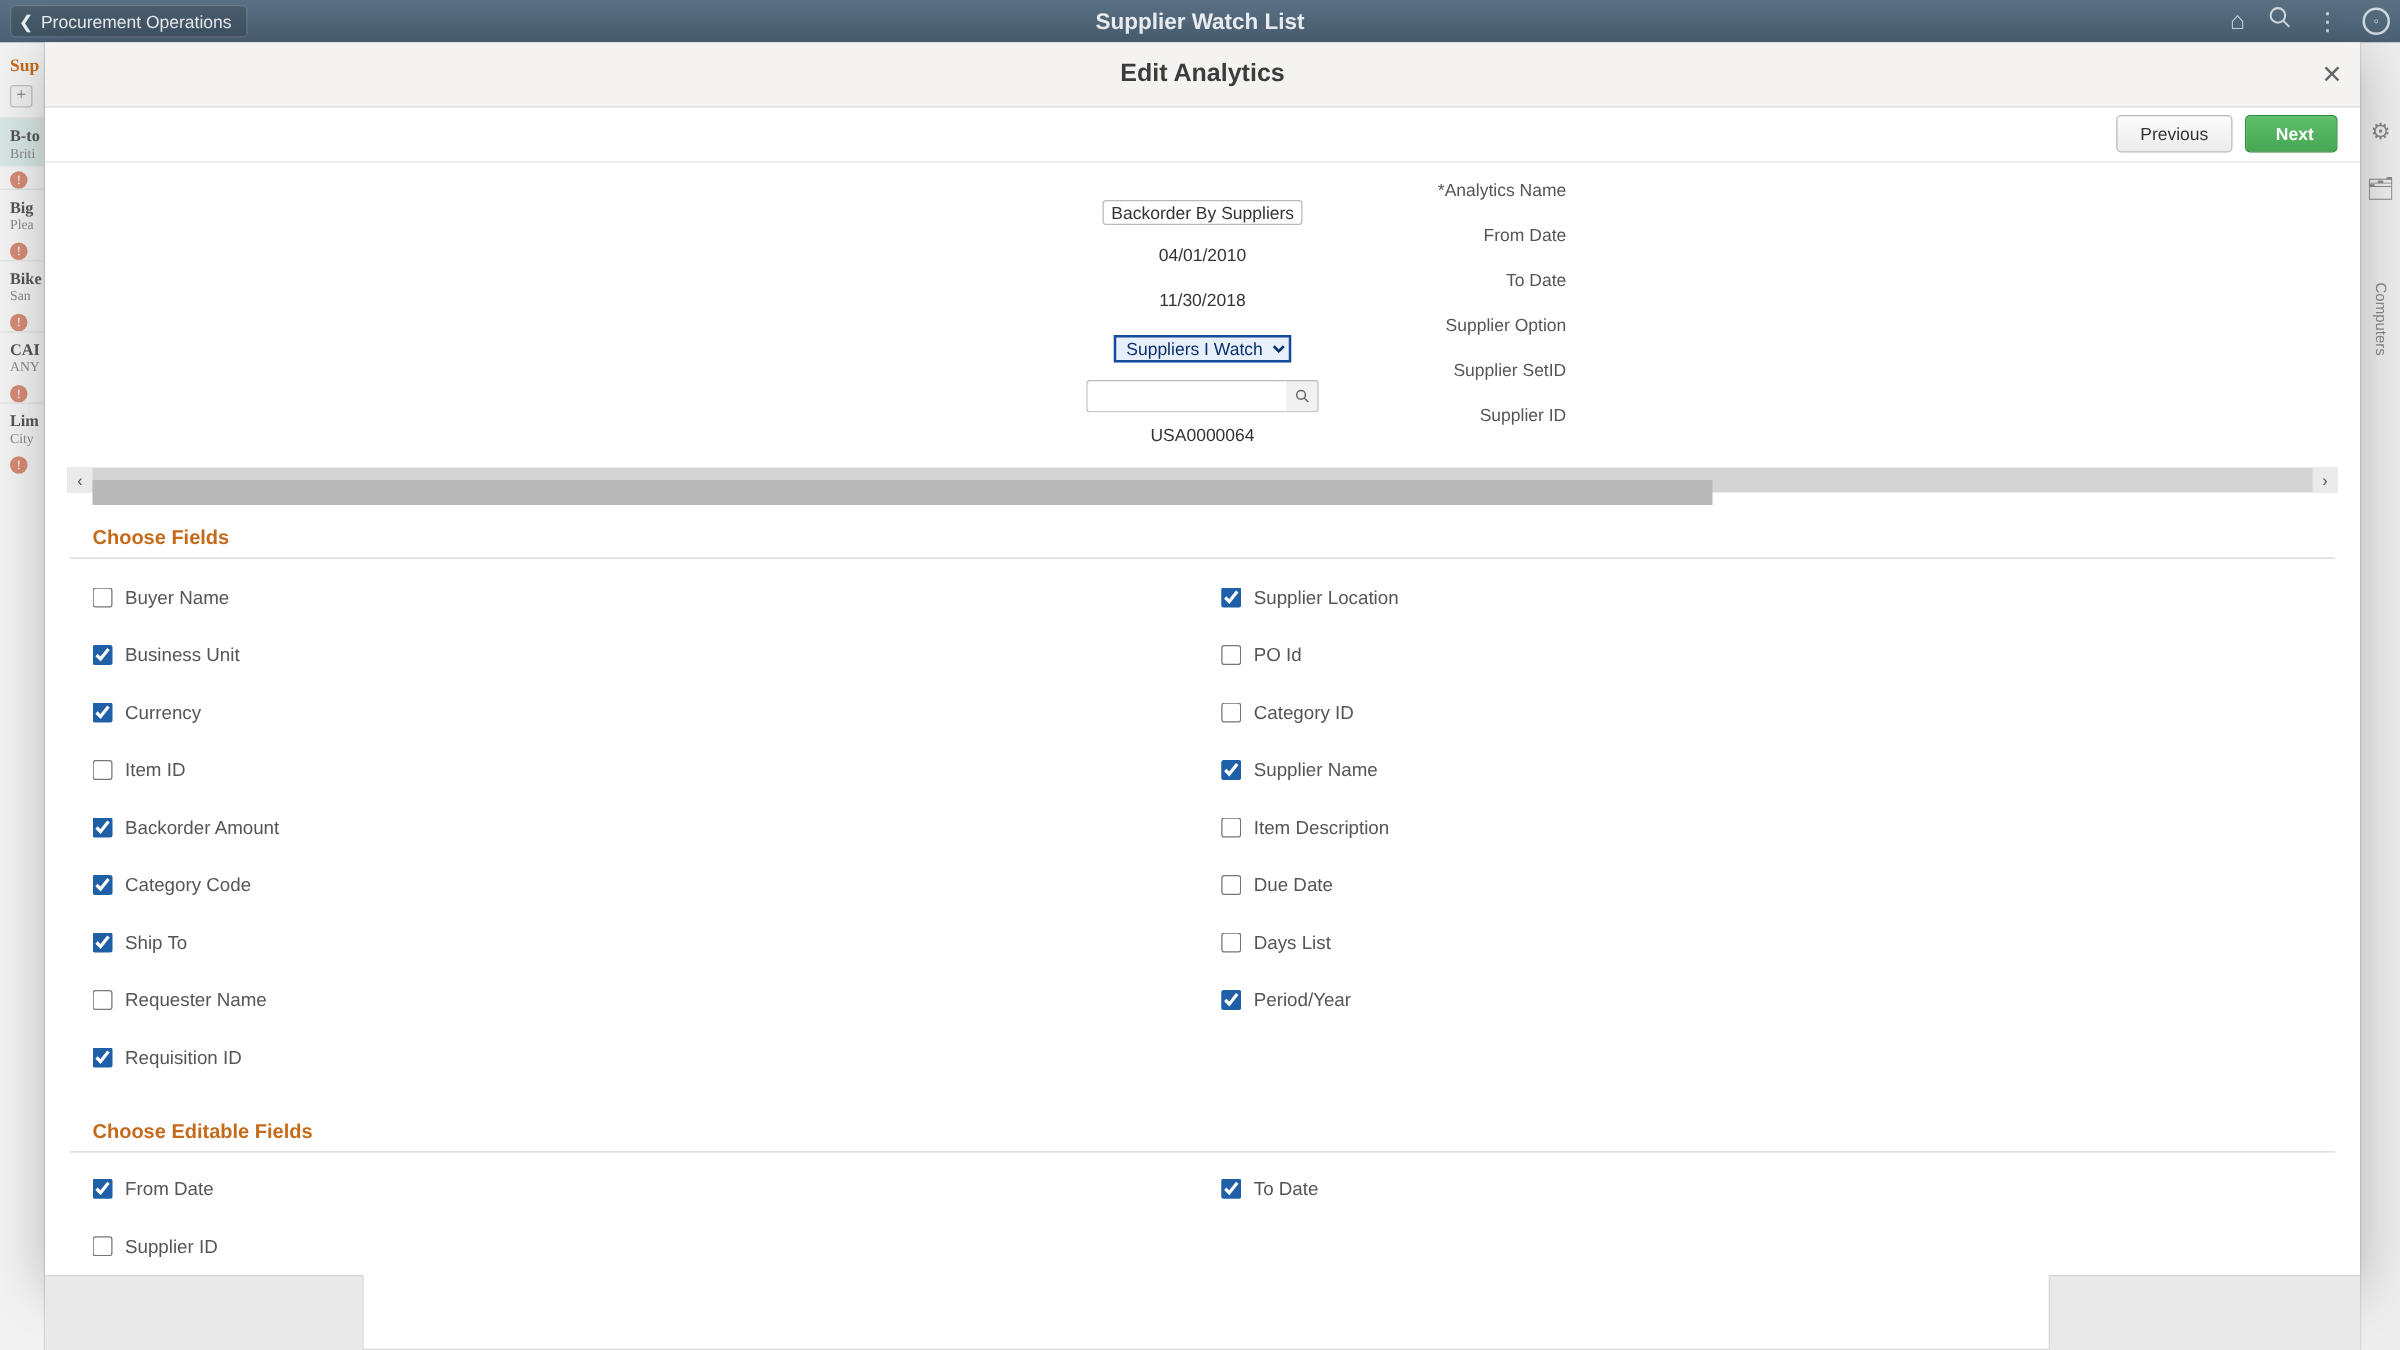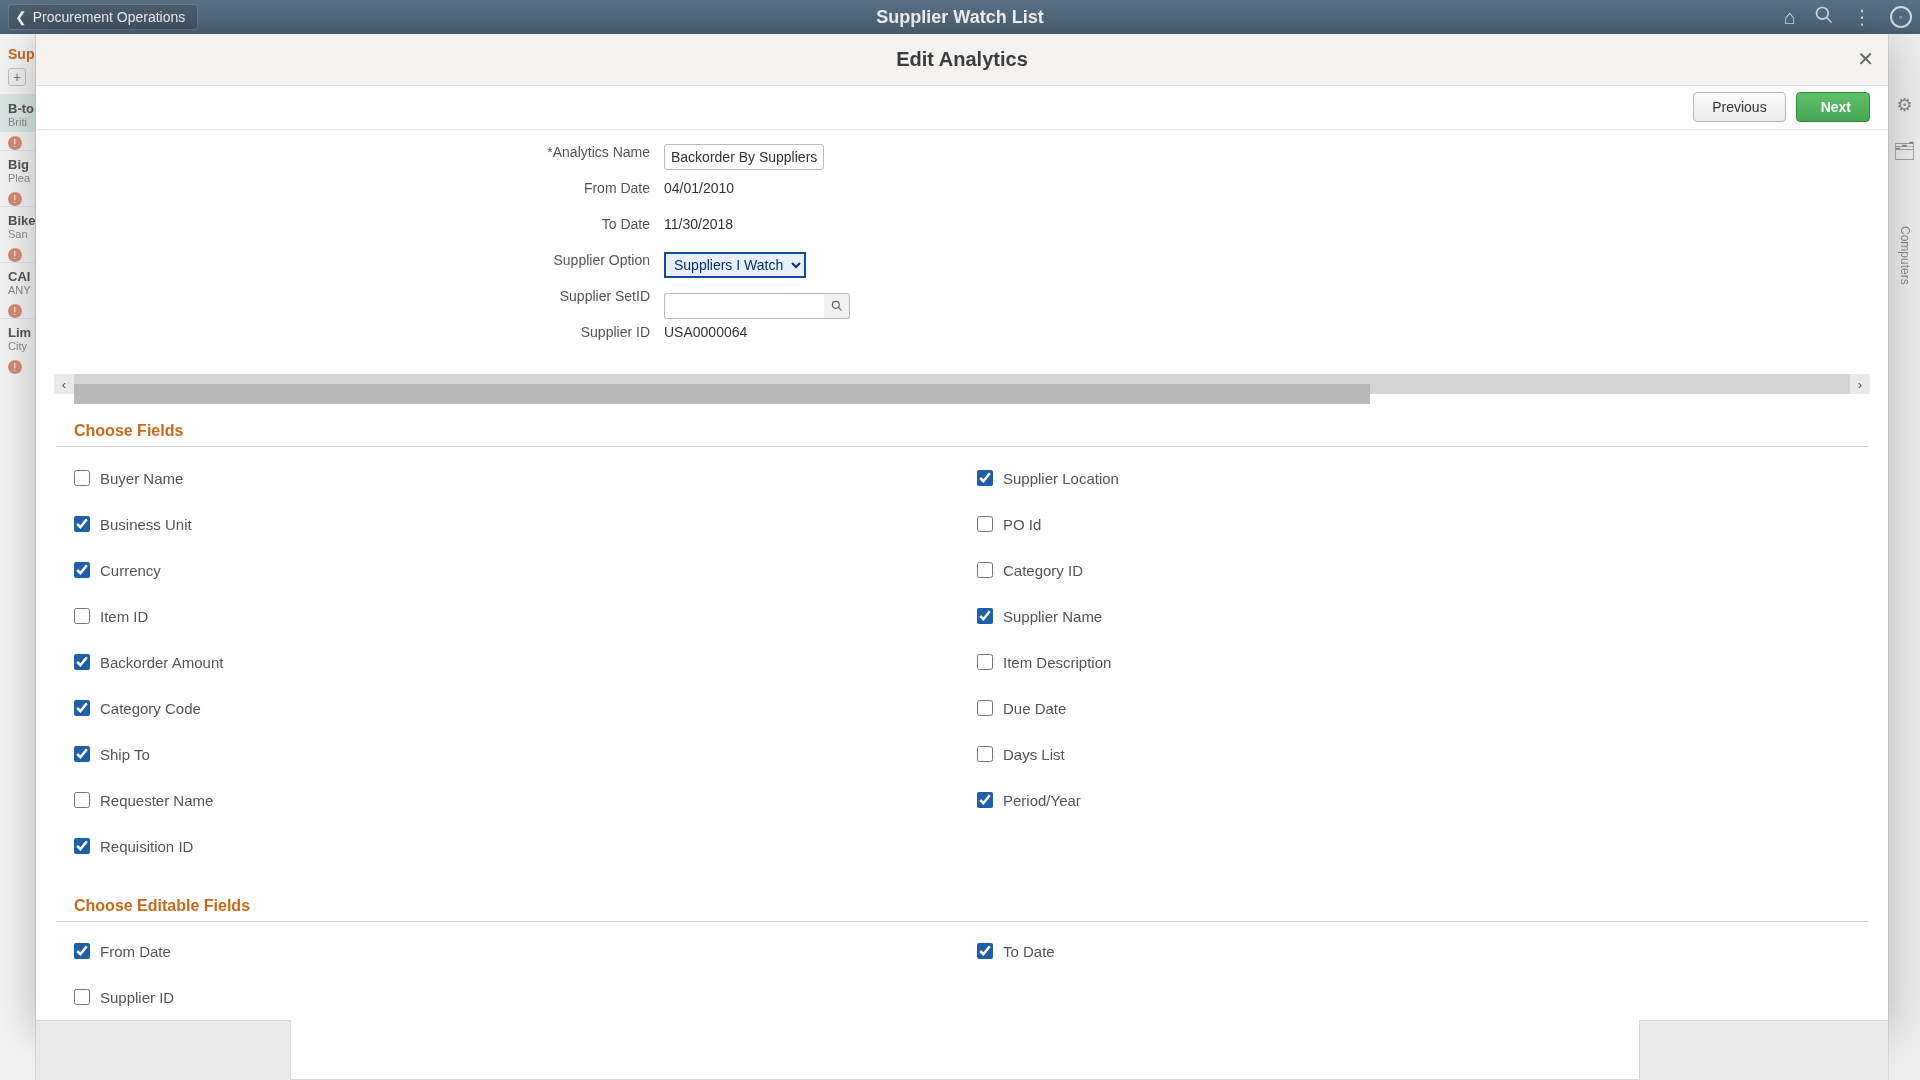--- a/index.html
+++ b/index.html
@@ -8,21 +8,21 @@
 
 .topbar { height: 34px; background: linear-gradient(#5b7183, #4a6073); display: flex; align-items: center; color: #e8edf1; position: relative; }
 .back-pill { display: flex; align-items: center; height: 26px; margin-left: 8px; padding: 0 12px 0 6px; background: rgba(0,0,0,0.15); border: 1px solid rgba(255,255,255,0.18); border-radius: 4px; font-size: 14px; color: #e8edf1; cursor: pointer; }
 .back-pill .chev { font-size: 14px; margin-right: 6px; }
 .topbar-title { position: absolute; left: 50%; transform: translateX(-50%); font-size: 18px; font-weight: bold; color: #eef2f5; }
 .topbar-right { position: absolute; right: 8px; display: flex; gap: 18px; align-items: center; }
 .topbar-right .glyph { font-size: 20px; color: #cfd8df; cursor: pointer; }
 .topbar-right .circle { width: 22px; height: 22px; border: 2px solid #cfd8df; border-radius: 50%; display:flex; align-items:center; justify-content:center; font-size:12px; color:#cfd8df; cursor:pointer; }
 
 
-.left-shadow { position: absolute; top: 34px; left: 0; width: 36px; height: 1046px; background: #f2f2f2; border-right: 1px solid #d6d6d6; padding-top: 12px; }
+.left-shadow { position: absolute; top: 34px; left: 0; width: 36px; height: 1046px; background: #f2f2f2; border-right: 1px solid #d6d6d6; padding-top: 12px; font-family: Liberation Serif, serif; }
 .ls-head { color: #c56a1a; font-weight: bold; font-size: 14px; padding-left: 8px; margin-bottom: 6px; }
 .ls-plus { width: 18px; height:18px; margin:4px 0 8px 8px; background:#eee; border:1px solid #bfbfbf; border-radius:3px; text-align:center; line-height:16px; font-size:14px; color:#777; }
 .ls-item { padding: 6px 0 4px 8px; font-size: 13px; color:#555; border-top:1px solid #e2e2e2; }
 .ls-item.sel { background:#d7e6e3; }
 .ls-item .nm { font-weight:bold; }
 .ls-item .sub { font-size:11px; color:#888; }
 .ls-badge { width:14px; height:14px; border-radius:50%; background:#d48a74; margin:4px 0 0 8px; display:flex; align-items:center; justify-content:center; color:#fff; font-size:10px; }
 
 
 .right-rail { position: absolute; top: 34px; right: 0; width: 32px; height: 1046px; background: #ededed; border-left:1px solid #d8d8d8; display:flex; flex-direction:column; align-items:center; padding-top:60px; gap:24px; }
@@ -33,21 +33,21 @@
 .modal { position:absolute; top:34px; left:36px; right:32px; height:986px; background:#fff; box-shadow: 0 10px 40px rgba(0,0,0,0.25); display:flex; flex-direction:column; }
 .modal-head { height:56px; border-bottom:1px solid #dcdcdc; display:flex; align-items:center; justify-content:center; position:relative; background:#f4f3f1; }
 .modal-title { font-size:20px; font-weight:bold; color:#3c3c3c; }
 .modal-close { position:absolute; right:14px; font-size:20px; color:#666; cursor:pointer; }
 
 .modal-toolbar { height:48px; display:flex; align-items:center; justify-content:flex-end; padding:0 18px; gap:10px; border-bottom:1px solid #e6e6e6; }
 .btn { height:30px; padding:0 18px; border:1px solid #b8b8b8; border-radius:4px; background:linear-gradient(#fbfbfb,#ececec); font-size:14px; color:#333; cursor:pointer; }
 .btn.primary { background:linear-gradient(#5fbf6b,#46a753); border-color:#2f8c3d; color:#fff; font-weight:bold;padding-left:24px; }
 
 .form-area { padding: 14px 18px 4px 18px; }
-.form-row { display:flex; height:36px; }
+.form-row { display:flex; align-items:center; height:36px;flex-direction:column; }
 .form-row .lbl { width:610px; text-align:right; padding-right:14px; font-size:14px; color:#555; }
 .form-row .val { font-size:14px; color:#333; }
 .txt-input { height:26px; border:1px solid #b9b9b9; border-radius:3px; padding:0 6px; font-size:14px; color:#333; }
 .select-box { height:26px; border:2px solid #144a9c; background:#e7effa; color:#0a2e6e; font-size:14px; padding:0 4px; }
 .lookup-wrap { display:flex; align-items:center; }
 .lookup-wrap input { width:160px; border-right:none; border-radius:3px 0 0 3px; }
 .lookup-btn { width:26px; height:26px; border:1px solid #b9b9b9; border-left:none; border-radius:0 3px 3px 0; background:#f1f1f1; display:flex; align-items:center; justify-content:center; cursor:pointer; }
 .lookup-btn svg { width:14px; height:14px; fill:#666; }
 
 .scroll-strip { margin:10px 18px 0 18px; height:20px; background:#d4d4d4; position:relative; display:flex; align-items:center; }

